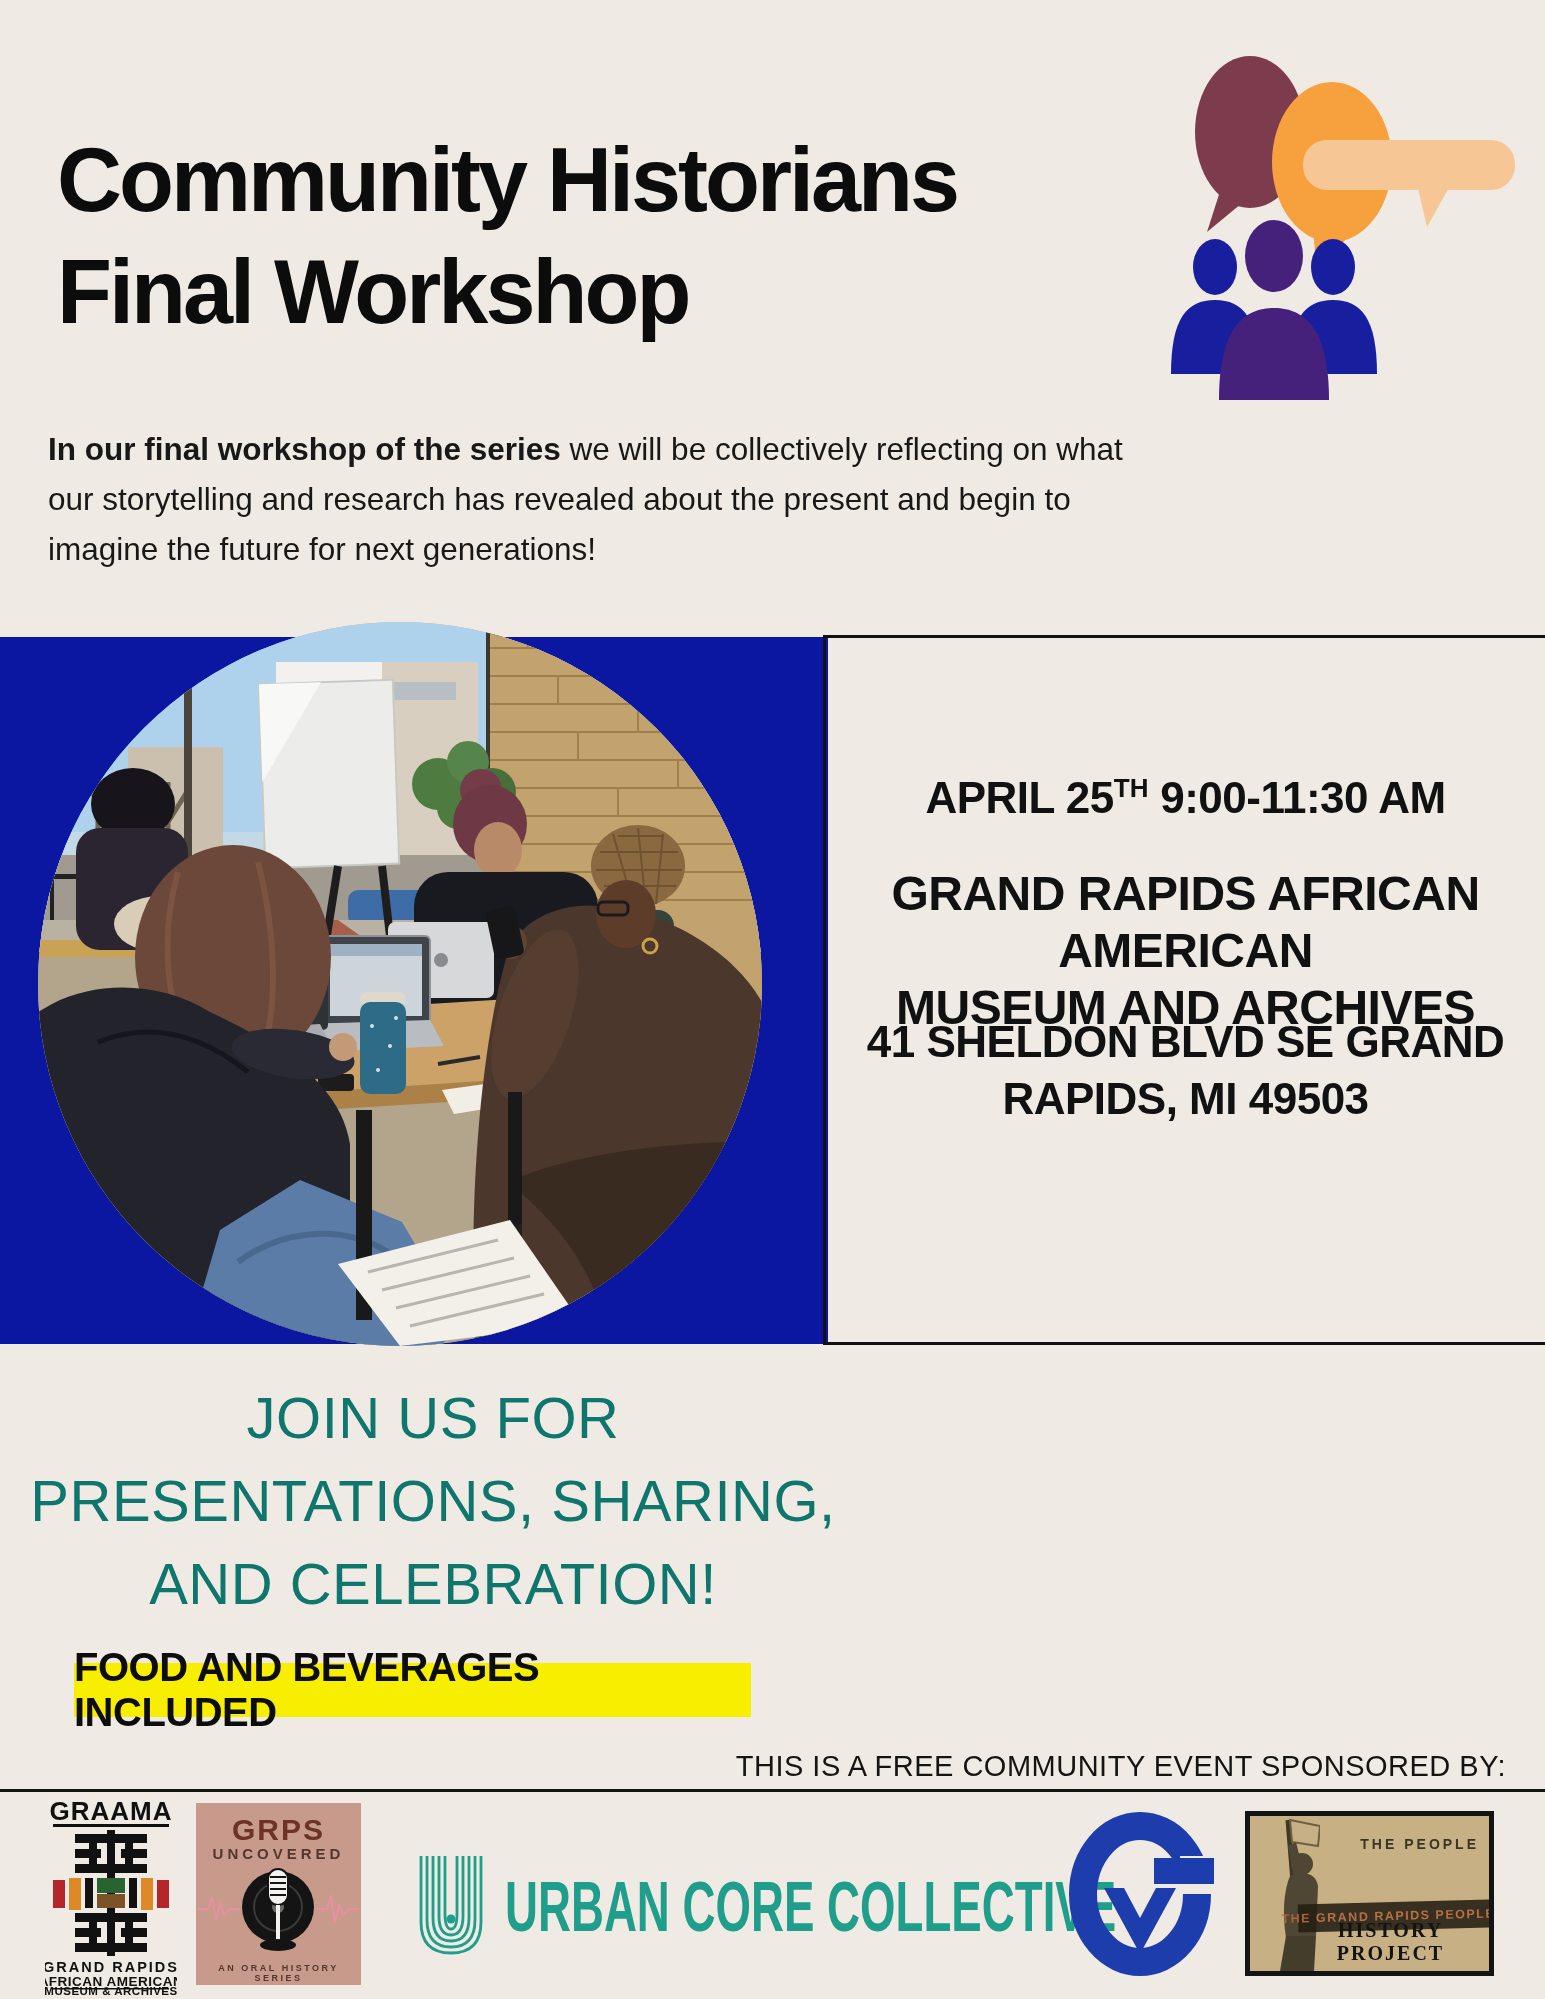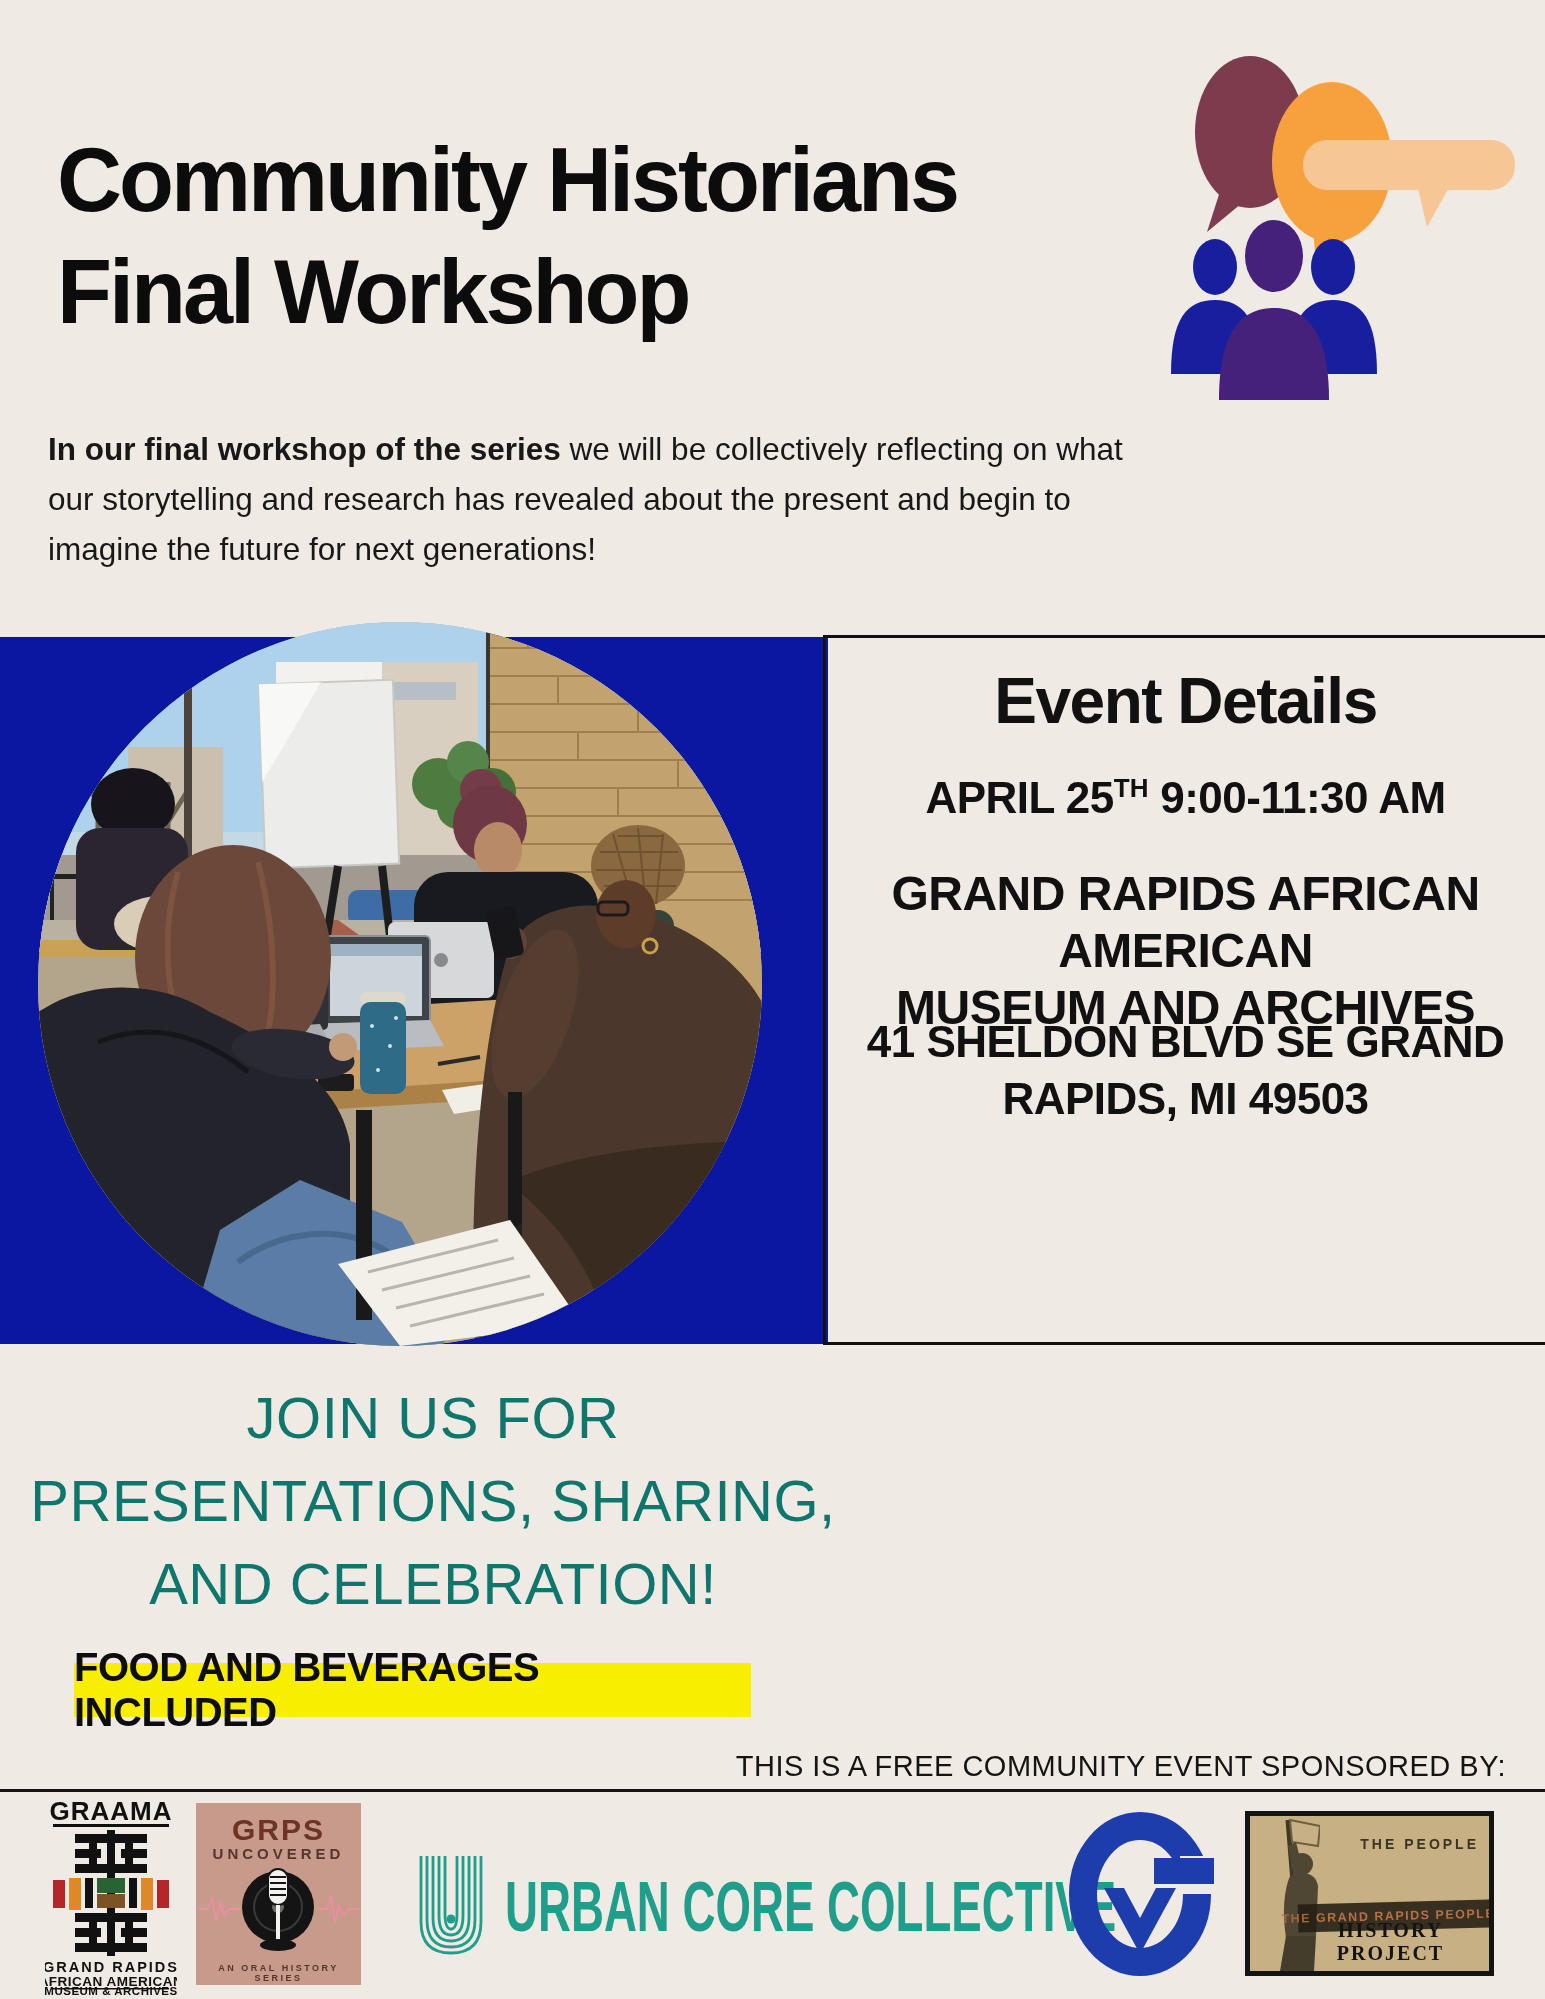--- a/index.html
+++ b/index.html
@@ -257,21 +257,20 @@
           <line x1="330" y1="650" x2="460" y2="618"></line>
             <line x1="344" y1="668" x2="476" y2="636"></line>
           <line x1="358" y1="686" x2="492" y2="654"></line>
             <line x1="372" y1="704" x2="506" y2="672"></line>
         </g>
       </g>
     </svg>
   </div>
 
   <div class="abs event-panel">
-    <div class="ed-heading">Event Details</div>
     <div class="ed-date"><span>APRIL 25</span><span class="sup">TH</span><span> 9:00-11:30 AM</span></div>
     <div class="ed-venue">
       <div>GRAND RAPIDS AFRICAN AMERICAN</div>
       <div>MUSEUM AND ARCHIVES</div>
     </div>
     <div class="ed-address">
       <div>41 SHELDON BLVD SE GRAND</div>
       <div>RAPIDS, MI 49503</div>
     </div>
   </div>

